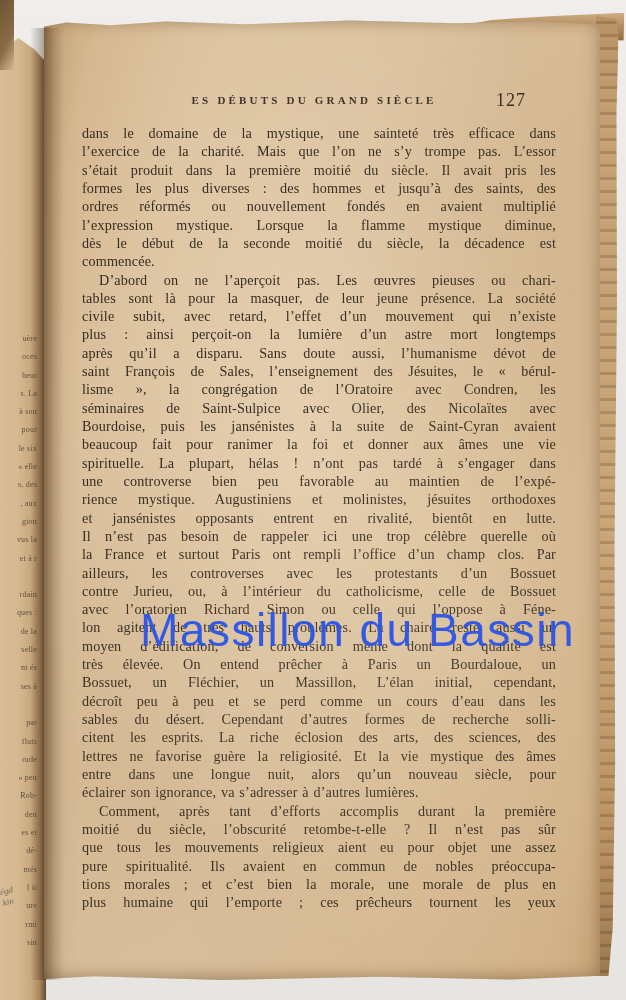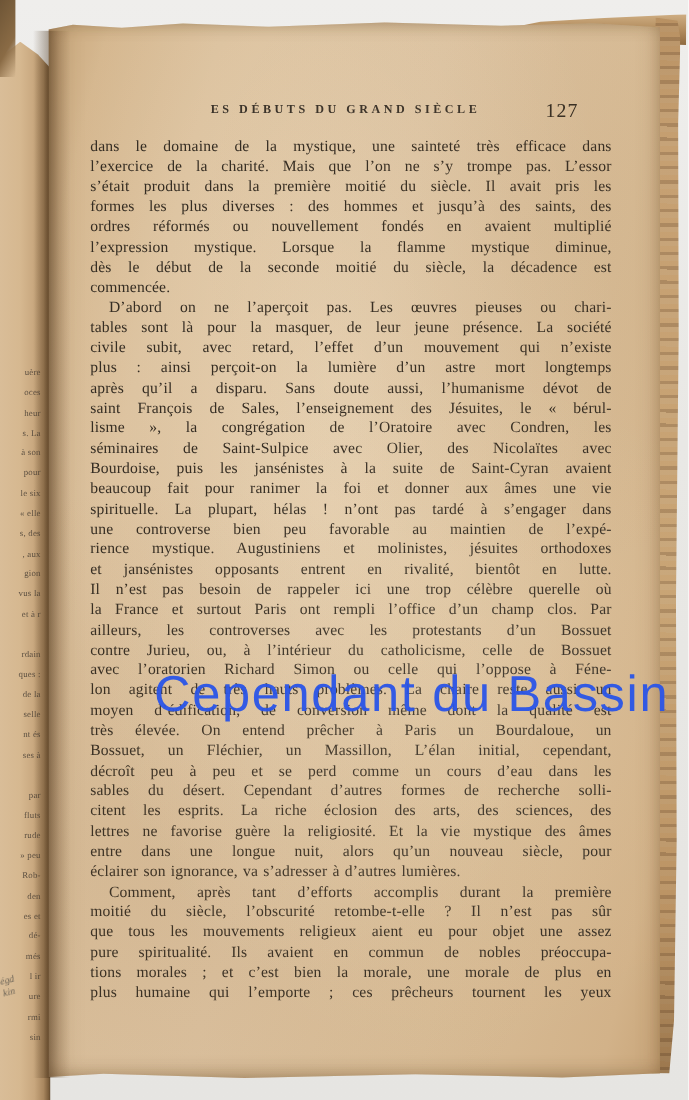--- a/index.html
+++ b/index.html
@@ -193,15 +193,15 @@
         <div class="line lastline">éclairer son ignorance, va s’adresser à d’autres lumières.</div>
         <div class="line indent">Comment, après tant d’efforts accomplis durant la première</div>
         <div class="line">moitié du siècle, l’obscurité retombe-t-elle ? Il n’est pas sûr</div>
         <div class="line">que tous les mouvements religieux aient eu pour objet une assez</div>
         <div class="line">pure spiritualité. Ils avaient en commun de nobles préoccupa-</div>
         <div class="line">tions morales ; et c’est bien la morale, une morale de plus en</div>
         <div class="line">plus humaine qui l’emporte ; ces prêcheurs tournent les yeux</div>
       </div>
   </div>
 
-  <div class="watermark" style="color: rgb(42, 85, 232);">Cependant du Bassin</div>
+  <div class="watermark" style="color: rgb(42, 85, 232);">Massillon du Bassin</div>
 
 </div>
 
 </body></html>

